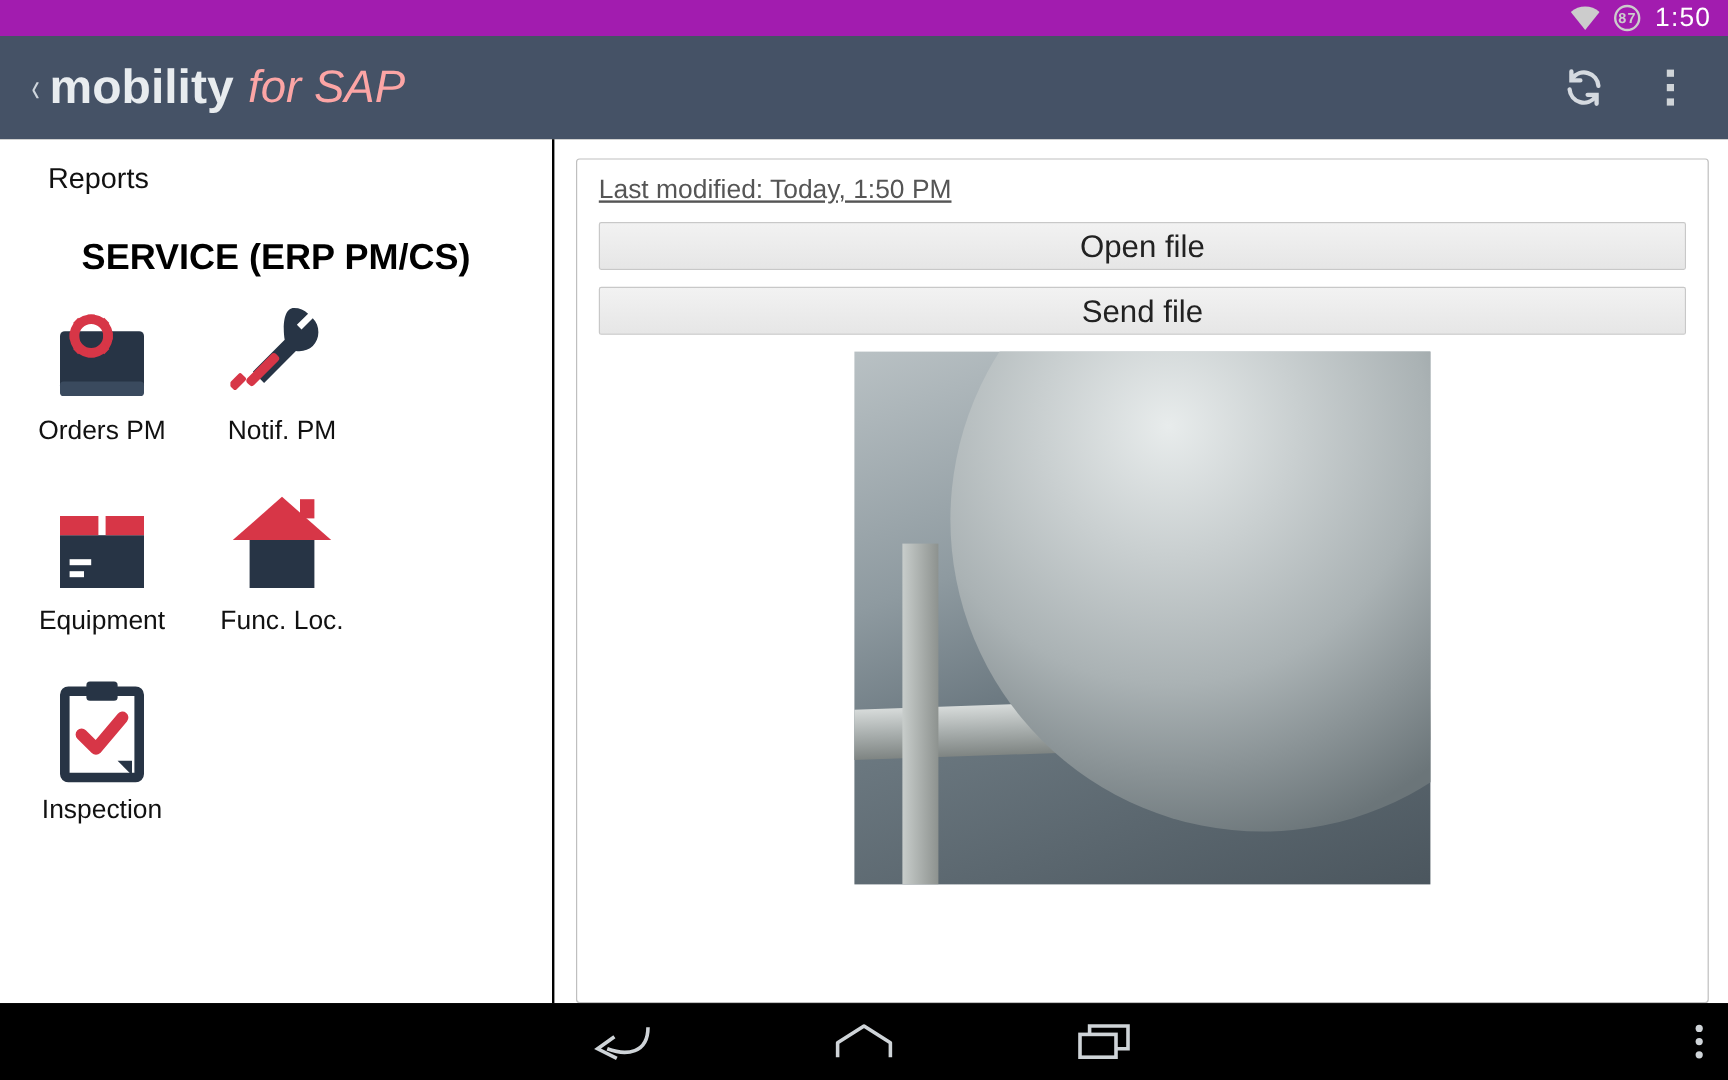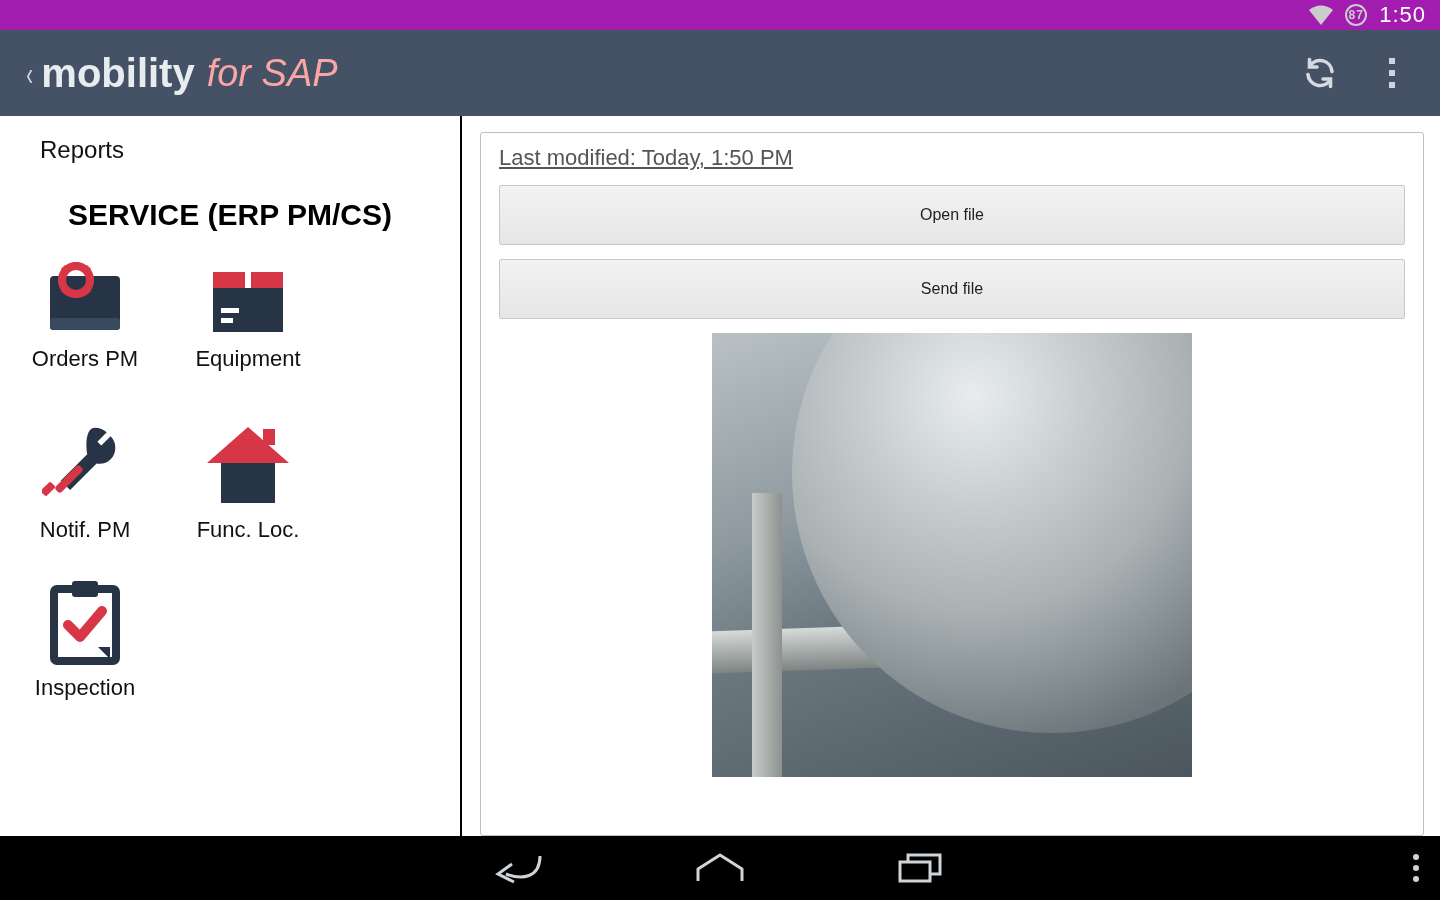--- a/index.html
+++ b/index.html
@@ -15,29 +15,29 @@
   .appbar .brand{ font-size:40px; font-weight:600; letter-spacing:0px;}
   .appbar .brand-sub{ font-size:38px; font-weight:300; font-style:italic; margin-left:12px; color:#fca5a5;}
   .appbar .spacer{ flex:1;}
   .appbar .action{ width:48px; height:48px; display:flex; align-items:center; justify-content:center; margin-left:24px; color:#d5dae0;}
   .appbar .action svg{ display:block;}
   
   .body { height: 720px; background:#ffffff; display:flex;}
   .sidebar { width: 462px; border-right:2px solid #000; padding-top:6px;}
   .sidebar .toplink { font-size:24px; color:#111; padding:14px 0 12px 40px;}
   .sidebar .section-title{ font-size:30px; font-weight:700; text-align:center; padding:22px 0 18px; color:#000;}
-  .grid { display:flex; flex-wrap:wrap; padding:0 10px;gap:13px;}
+  .grid { display:flex; flex-wrap:wrap; padding:0 10px;}
   .tile { width:150px; text-align:center; margin-bottom:36px;}
   .tile .icon-wrap{ height:90px; display:flex; align-items:flex-end; justify-content:center; padding-bottom:4px;}
   .tile .label{ font-size:22px; color:#111; margin-top:6px;}
   .main { flex:1; padding:16px 16px 0 18px;}
   .file-pane{ border:1px solid #bfbfbf; border-radius:3px; padding:12px 18px 0; height:100%; overflow:hidden;}
   .file-name{ font-size:24px; color:#222; margin-bottom:4px;}
   .file-meta{ font-size:22px; color:#555; margin-bottom:14px;text-decoration:underline;}
-  .big-btn{ display:block; width:100%; height:60px; margin-bottom:14px; background:linear-gradient(#f2f2f2,#e6e6e6); border:1px solid #c8c8c8; border-radius:2px; font-size:16px; color:#222; cursor:pointer;}
+  .big-btn{ display:block; width:100%; height:40px; margin-bottom:14px; background:linear-gradient(#f2f2f2,#e6e6e6); border:1px solid #c8c8c8; border-radius:2px; font-size:26px; color:#222; cursor:pointer;}
   .image-placeholder{ width:480px; height:444px; margin:0 auto; background:linear-gradient(160deg,#b9c1c4 0%,#8e9aa0 35%,#6b7880 55%,#4b565e 100%); position:relative; overflow:hidden;}
   
   .image-placeholder::before{content:"";position:absolute;left:-40px;right:-40px;top:290px;height:42px;background:linear-gradient(#d7dbda,#a9afae,#7e8482);border-radius:20px;transform:rotate(-2deg);} 
   .image-placeholder::after{content:"";position:absolute;left:40px;width:30px;top:160px;bottom:0;background:linear-gradient(90deg,#c8cdcb,#8d928f);}
   .ip-tank{position:absolute; right:-120px; top:-120px; width:520px;height:520px;border-radius:50%;background:radial-gradient(circle at 35% 35%,#e8ecec,#aab2b4 45%,#6b7579 75%);}
   
   .navbar { height: 64px; background:#000; display:flex; align-items:center; justify-content:center; position:relative;}
   .navbar .navbtn{ width:200px; height:64px; display:flex; align-items:center; justify-content:center; color:#cfd4d8;}
   .navbar .menu-right{ position:absolute; right:20px; top:0; height:64px; display:flex; align-items:center; color:#cfd4d8;}
 </style>
@@ -103,40 +103,40 @@
                   <line x1="3" y1="29" x2="8" y2="24"></line>
                 </g>
               </g>
           </svg>
         </div>
         <div class="label">Orders PM</div>
       </div>
 
       <div class="tile">
         <div class="icon-wrap">
+          <svg width="86" height="84" viewBox="0 0 86 84">
+            <path fill="#273445" d="M62 6c6 0 11 2 15 6l-12 12 5 5 12-12c4 4 6 9 6 15 0 13-11 22-24 20L30 86l-12-12 34-34C50 28 50 6 62 6z" transform="scale(.78) translate(6,0)"></path>
+            <rect x="10" y="52" width="34" height="8" rx="3" fill="#d73647" transform="rotate(-45 27 56)"></rect>
+            <rect x="-1" y="62" width="14" height="8" rx="2" fill="#d73647" transform="rotate(-45 6 66)"></rect>
+          </svg>
+        </div>
+        <div class="label">Notif. PM</div>
+      </div>
+
+      <div class="tile">
+        <div class="icon-wrap">
           <svg width="82" height="78" viewBox="0 0 82 78">
             <rect x="6" y="30" width="70" height="44" fill="#273445"></rect>
             <rect x="6" y="14" width="32" height="16" fill="#d73647"></rect>
             <rect x="44" y="14" width="32" height="16" fill="#d73647"></rect>
             <rect x="14" y="50" width="18" height="5" fill="#fff"></rect>
             <rect x="14" y="60" width="12" height="5" fill="#fff"></rect>
           </svg>
         </div>
         <div class="label">Equipment</div>
-      </div>
-
-      <div class="tile">
-        <div class="icon-wrap">
-          <svg width="86" height="84" viewBox="0 0 86 84">
-            <path fill="#273445" d="M62 6c6 0 11 2 15 6l-12 12 5 5 12-12c4 4 6 9 6 15 0 13-11 22-24 20L30 86l-12-12 34-34C50 28 50 6 62 6z" transform="scale(.78) translate(6,0)"></path>
-            <rect x="10" y="52" width="34" height="8" rx="3" fill="#d73647" transform="rotate(-45 27 56)"></rect>
-            <rect x="-1" y="62" width="14" height="8" rx="2" fill="#d73647" transform="rotate(-45 6 66)"></rect>
-          </svg>
-        </div>
-        <div class="label">Notif. PM</div>
       </div>
 
       <div class="tile">
         <div class="icon-wrap">
           <svg width="90" height="86" viewBox="0 0 90 86">
             <polygon points="45,6 86,42 4,42" fill="#d73647"></polygon>
             <rect x="60" y="8" width="12" height="16" fill="#d73647"></rect>
             <rect x="18" y="42" width="54" height="40" fill="#273445"></rect>
           </svg>
         </div>

